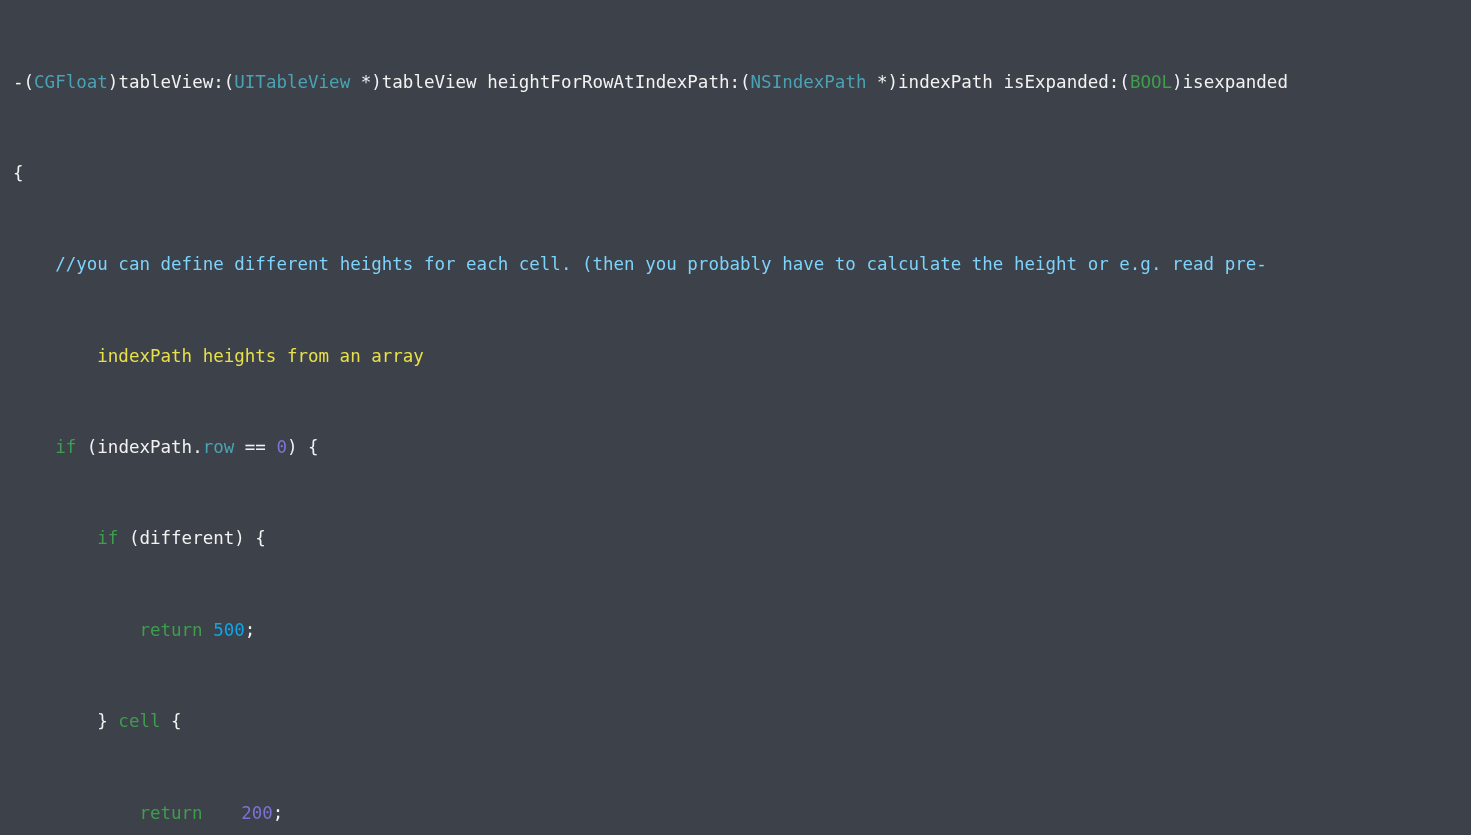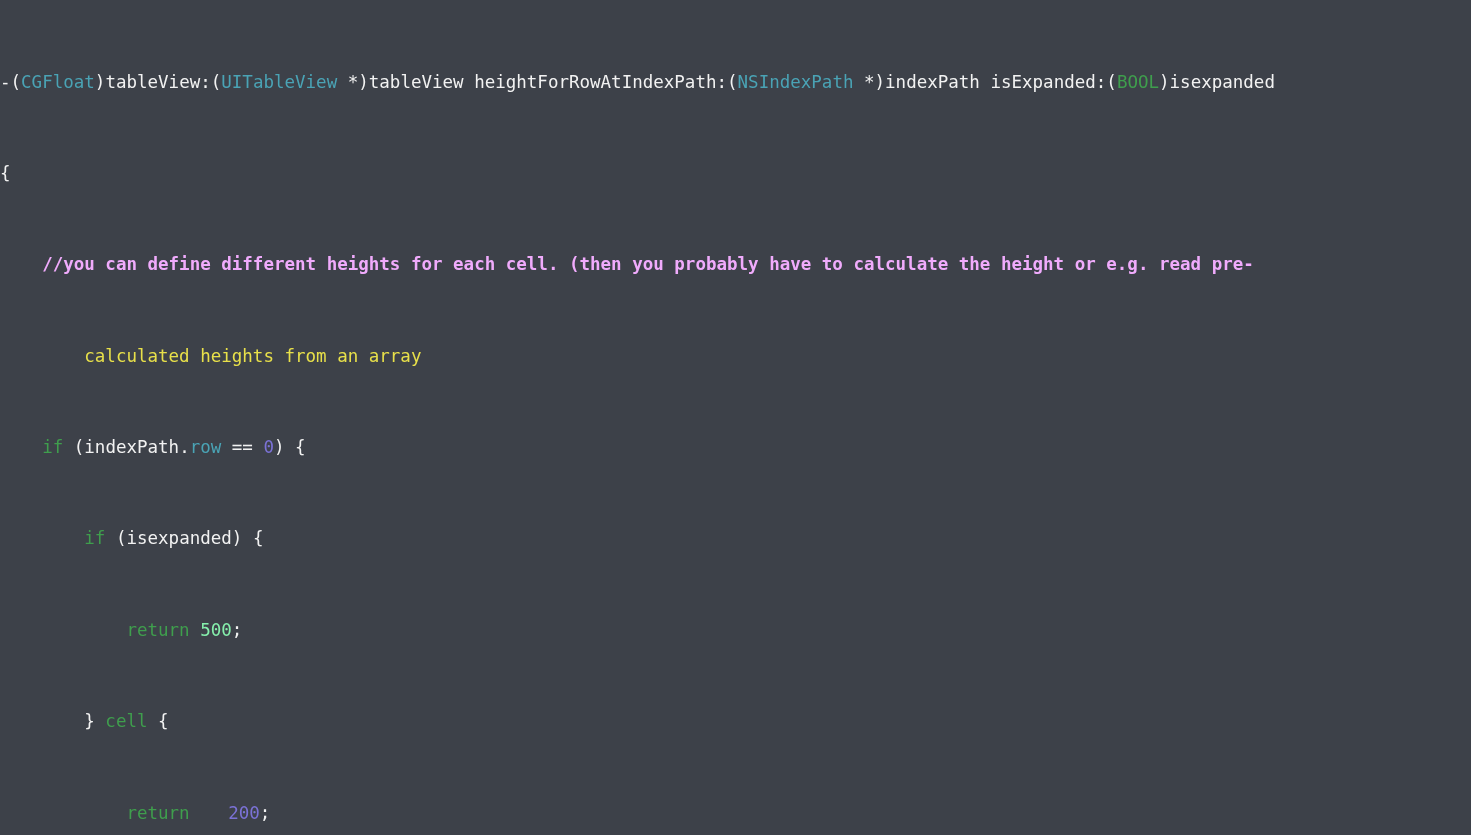--- a/index.html
+++ b/index.html
@@ -22,48 +22,48 @@
     line-height: 22.85px;
     white-space: pre;
     color: #f2f2f2;
     padding-top: 2px;
     letter-spacing: 0px;
     -webkit-font-smoothing: antialiased;
   }
   .line {
     height: 22.85px;
     white-space: pre;
-    padding-left: 0px;
+    padding-left: 13px;
   }
   
   .kw   { color: #3f9e4d; }   
   .type { color: #4aa3b5; }   
   .num  { color: #7b72d6; }   
   .cmt  { color: #e8e04a; }   
   .pl   { color: #f2f2f2; }   
 </style>
 </head>
 <body style="background: rgb(61, 65, 73);">
 
 <div id="editor" style="background: rgb(61, 65, 73);">
   <div class="code">
 
     <div class="line"><span class="pl" style="color: rgb(242, 242, 242);">-(</span><span class="type" style="color: rgb(74, 163, 181);">CGFloat</span><span class="pl" style="color: rgb(242, 242, 242);">)tableView:(</span><span class="type" style="color: rgb(74, 163, 181);">UITableView</span><span class="pl" style="color: rgb(242, 242, 242);"> *)tableView heightForRowAtIndexPath:(</span><span class="type" style="color: rgb(74, 163, 181);">NSIndexPath</span><span class="pl" style="color: rgb(242, 242, 242);"> *)indexPath isExpanded:(</span><span class="kw" style="color: rgb(63, 158, 77);">BOOL</span><span class="pl" style="color: rgb(242, 242, 242);">)isexpanded</span></div>
 
     <div class="line"><span class="pl" style="color: rgb(242, 242, 242);">{</span></div>
 
-    <div class="line"><span class="pl" style="color: rgb(242, 242, 242);">    </span><span class="cmt" style="color: #f0abfc; font-weight: bold;">//you can define different heights for each cell. (then you probably have to calculate the height or e.g. read pre-</span></div>
+    <div class="line"><span class="pl" style="color: rgb(242, 242, 242);">    </span><span class="cmt" style="color: #7dd3fc;">//you can define different heights for each cell. (then you probably have to calculate the height or e.g. read pre-</span></div>
 
-    <div class="line"><span class="pl" style="color: rgb(242, 242, 242);">        </span><span class="cmt" style="color: rgb(232, 224, 74);">calculated heights from an array</span></div>
+    <div class="line"><span class="pl" style="color: rgb(242, 242, 242);">        </span><span class="cmt" style="color: rgb(232, 224, 74);">indexPath heights from an array</span></div>
 
     <div class="line"><span class="pl" style="color: rgb(242, 242, 242);">    </span><span class="kw" style="color: rgb(63, 158, 77);">if</span><span class="pl" style="color: rgb(242, 242, 242);"> (indexPath.</span><span class="type" style="color: rgb(74, 163, 181);">row</span><span class="pl" style="color: rgb(242, 242, 242);"> == </span><span class="num" style="color: rgb(123, 114, 214);">0</span><span class="pl" style="color: rgb(242, 242, 242);">) {</span></div>
 
-    <div class="line"><span class="pl" style="color: rgb(242, 242, 242);">        </span><span class="kw" style="color: rgb(63, 158, 77);">if</span><span class="pl" style="color: rgb(242, 242, 242);"> (isexpanded) {</span></div>
+    <div class="line"><span class="pl" style="color: rgb(242, 242, 242);">        </span><span class="kw" style="color: rgb(63, 158, 77);">if</span><span class="pl" style="color: rgb(242, 242, 242);"> (different) {</span></div>
 
-    <div class="line"><span class="pl" style="color: rgb(242, 242, 242);">            </span><span class="kw" style="color: rgb(63, 158, 77);">return</span><span class="pl" style="color: rgb(242, 242, 242);"> </span><span class="num" style="color: #86efac;">500</span><span class="pl" style="color: rgb(242, 242, 242);">;</span></div>
+    <div class="line"><span class="pl" style="color: rgb(242, 242, 242);">            </span><span class="kw" style="color: rgb(63, 158, 77);">return</span><span class="pl" style="color: rgb(242, 242, 242);"> </span><span class="num" style="color: #0ea5e9;">500</span><span class="pl" style="color: rgb(242, 242, 242);">;</span></div>
 
     <div class="line"><span class="pl" style="color: rgb(242, 242, 242);">        } </span><span class="kw" style="color: rgb(63, 158, 77);">cell</span><span class="pl" style="color: rgb(242, 242, 242);"> {</span></div>
 
     <div class="line"><span class="pl" style="color: rgb(242, 242, 242);">            </span><span class="kw" style="color: rgb(63, 158, 77);">return</span><span class="pl" style="color: rgb(242, 242, 242);"> </span><span class="num" style="color: rgb(123, 114, 214); margin-left: 28px;">200</span><span class="pl" style="color: rgb(242, 242, 242);">;</span></div>
 
     
 
     
 
     

